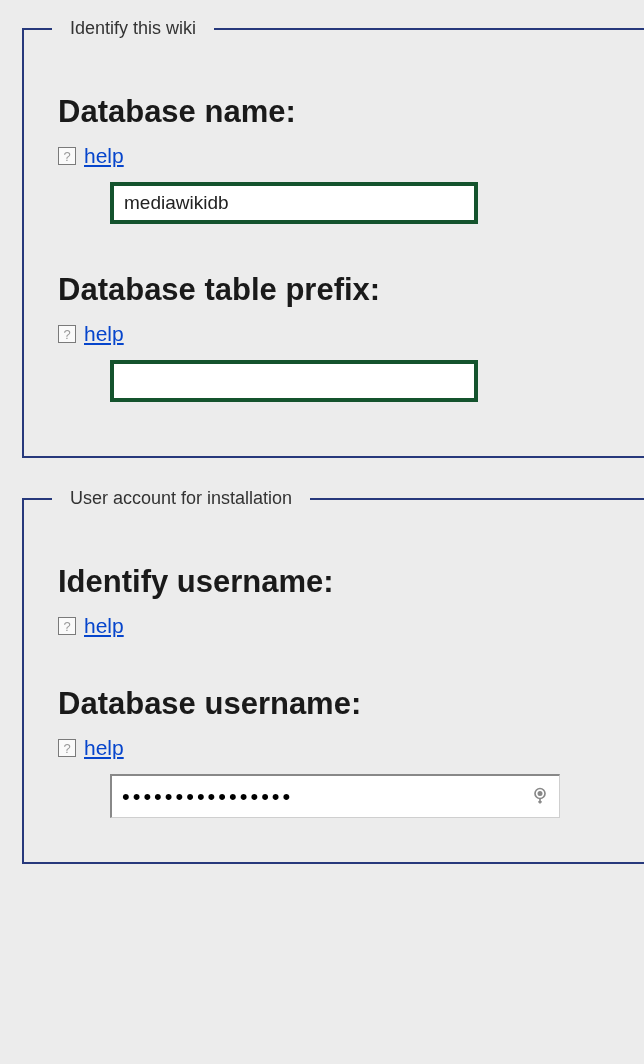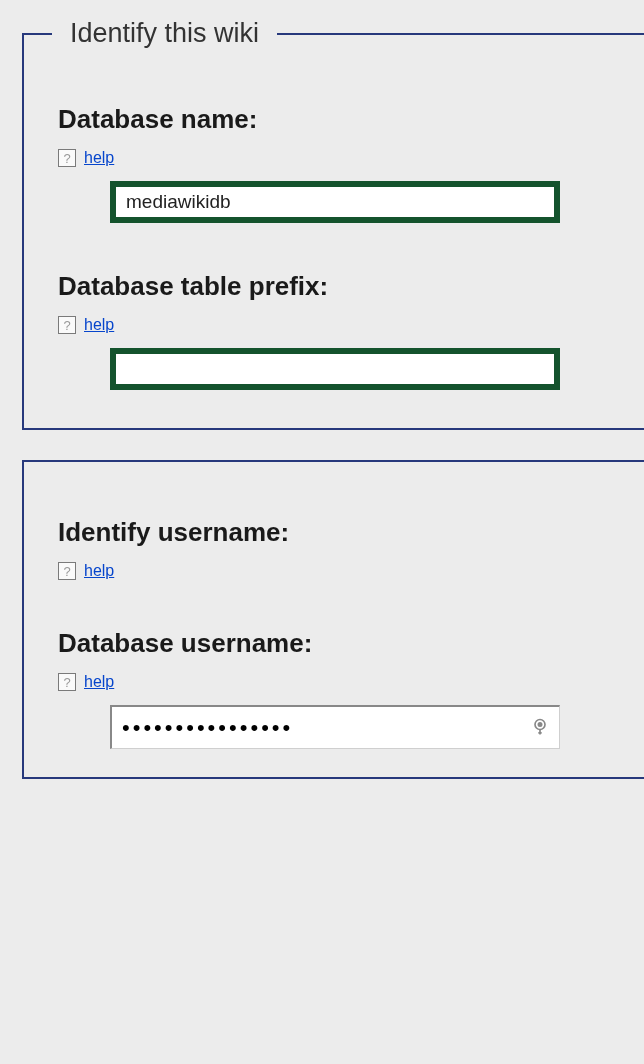--- a/index.html
+++ b/index.html
@@ -18,35 +18,35 @@
       border: 2px solid #27397c;
       border-top: 2px solid #27397c;
       border-left: 2px solid #27397c;
       border-bottom: 2px solid #27397c;
       border-right: none;
       margin: 20px 0 20px 22px;
       padding: 55px 0 30px 0;
       position: relative;
     }
     legend {
-      font-size: 27px;
+      font-size: 18px;
       font-weight: 400;
       color: #333;
       padding: 0 18px;
       margin-left: 28px;
     }
     .field-group {
       margin-bottom: 48px;
       padding: 0 30px 0 34px;
     }
     .field-group:last-child {
-      margin-bottom: 0;
+      margin-bottom: 16px;
     }
     .field-label {
-      font-size: 26px;
+      font-size: 31px;
       font-weight: bold;
       color: #1a1a1a;
       margin-bottom: 14px;
       display: block;
     }
     .help-row {
       display: flex;
       align-items: center;
       gap: 8px;
       margin-bottom: 14px;
@@ -58,30 +58,30 @@
       display: inline-flex;
       align-items: center;
       justify-content: center;
       font-size: 13px;
       color: #999;
       font-weight: normal;
       background: #fafafa;
     }
     .help-link {
       color: #0645cc;
-      font-size: 16px;
+      font-size: 21px;
       text-decoration: underline;
     }
     .input-wrap {
       padding-left: 52px;
     }
     .text-input {
-      width: 450px;
+      width: 368px;
       height: 42px;
-      border: 6px solid #14532d;
+      border: 4px solid #14532d;
       background: #fff;
       font-size: 19px;
       padding: 6px 10px;
       color: #222;
       font-family: inherit;
     }
     .password-wrap {
       position: relative;
       width: 450px;
       margin-left: 52px;
@@ -147,20 +147,21 @@
       <span class="help-icon">?</span>
       <a href="#" class="help-link">help</a>
     </div>
     <div class="input-wrap">
       <input type="text" class="text-input" value="" style="">
     </div>
   </div>
 </fieldset>
 
 <fieldset class="second">
+  <legend>User account for installation</legend>
 
   <div class="field-group">
     <label class="field-label">Identify username:</label>
     <div class="help-row">
       <span class="help-icon">?</span>
       <a href="#" class="help-link">help</a>
     </div>
   </div>
 
   <div class="field-group">

